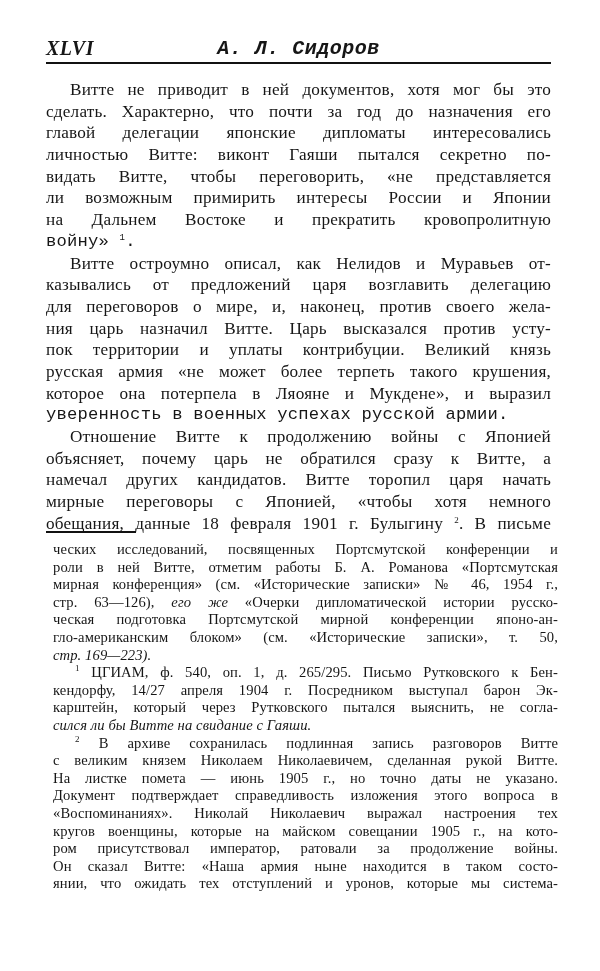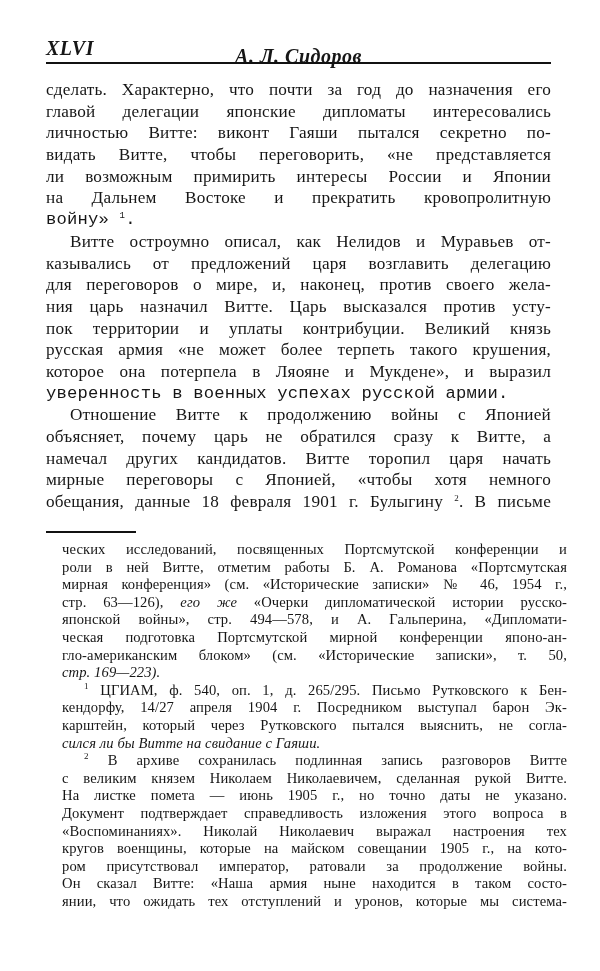--- a/index.html
+++ b/index.html
@@ -6,31 +6,31 @@
   body {
     width: 600px; height: 971px; position: relative; overflow: hidden;
     font-family: "Liberation Serif", "DejaVu Serif", serif; color: #161616;
   }
   .page { position: absolute; left: 46px; top: 0; width: 505px; }
   .running-head {
     position: absolute; top: 37px; left: 0; width: 505px; height: 20px;
     font-style: italic; font-weight: bold; font-size: 20px;
   }
   .folio { position: absolute; left: 0; top: 0; letter-spacing: 0.5px; }
-  .head-author { position: absolute; left: 0; width: 505px; text-align: center; top: 8px; letter-spacing: 0.5px; }
+  .head-author { position: absolute; left: 0; width: 505px; text-align: center; top: 0; letter-spacing: 0.5px; font-family: Liberation Mono, monospace; }
   .head-rule { position: absolute; top: 62px; left: 0; width: 505px; height: 2px; background: #111; }
   .main { position: absolute; top: 79px; left: 0; width: 505px; }
   .main .line {
     height: 21.7px; line-height: 21.7px; font-size: 17.2px; white-space: nowrap;
     text-align: justify; text-align-last: justify; letter-spacing: 0.2px;
   }
   .main .line.last { text-align-last: left; font-family: Liberation Mono, monospace; }
   .main .line.indent { padding-left: 24px; }
   .fn-rule { position: absolute; top: 531px; left: 0; width: 90px; height: 2px; background: #111; }
-  .notes { position: absolute; top: 541px; left: 16px; width: 505px; }
+  .notes { position: absolute; top: 541px; left: 7px; width: 505px; }
   .notes .line {
     height: 17.6px; line-height: 17.6px; font-size: 14.6px; white-space: nowrap;
     text-align: justify; text-align-last: justify; letter-spacing: 0.1px;
   }
   .notes .line.last { text-align-last: left; font-style: italic; }
   .notes .line.indent { padding-left: 22px; }
   sup { font-size: 9px; vertical-align: 6px; line-height: 0; }
   .it { font-style: italic; }
 </style>
 </head>
@@ -39,20 +39,21 @@
 <div class="page">
 
   <div class="running-head">
     <span class="folio">XLVI</span>
     <span class="head-author">А. Л. Сидоров</span>
   </div>
   <div class="head-rule"></div>
 
   <div class="main">
 
+    <div class="line indent">Витте не приводит в ней документов, хотя мог бы это</div>
     <div class="line">сделать. Характерно, что почти за год до назначения его</div>
     <div class="line">главой делегации японские дипломаты интересовались</div>
     <div class="line">личностью Витте: виконт Гаяши пытался секретно по-</div>
     <div class="line">видать Витте, чтобы переговорить, «не представляется</div>
     <div class="line">ли возможным примирить интересы России и Японии</div>
     <div class="line">на Дальнем Востоке и прекратить кровопролитную</div>
     <div class="line last"><span>войну»</span> <sup>1</sup><span>.</span></div>
 
     <div class="line indent">Витте остроумно описал, как Нелидов и Муравьев от-</div>
     <div class="line">казывались от предложений царя возглавить делегацию</div>
@@ -70,21 +71,20 @@
     <div class="line"><span>обещания, данные 18 февраля 1901 г. Булыгину</span> <sup>2</sup><span>. В письме</span></div>
   </div>
 
   <div class="fn-rule"></div>
 
   <div class="notes">
     <div class="line">ческих исследований, посвященных Портсмутской конференции и</div>
     <div class="line">роли в ней Витте, отметим работы Б. А. Романова «Портсмутская</div>
     <div class="line">мирная конференция» (см. «Исторические записки» № 46, 1954 г.,</div>
     <div class="line"><span>стр. 63—126),</span> <span class="it">его же</span> <span>«Очерки дипломатической истории русско-</span></div>
-    <div class="line">японской войны», стр. 494—578, и А. Гальперина, «Дипломати-</div>
     <div class="line">ческая подготовка Портсмутской мирной конференции японо-ан-</div>
     <div class="line">гло-американским блоком» (см. «Исторические записки», т. 50,</div>
     <div class="line last">стр. 169—223).</div>
 
     <div class="line indent"><sup>1</sup> <span>ЦГИАМ, ф. 540, оп. 1, д. 265/295. Письмо Рутковского к Бен-</span></div>
     <div class="line">кендорфу, 14/27 апреля 1904 г. Посредником выступал барон Эк-</div>
     <div class="line">карштейн, который через Рутковского пытался выяснить, не согла-</div>
     <div class="line last">сился ли бы Витте на свидание с Гаяши.</div>
 
     <div class="line indent"><sup>2</sup> <span>В архиве сохранилась подлинная запись разговоров Витте</span></div>

